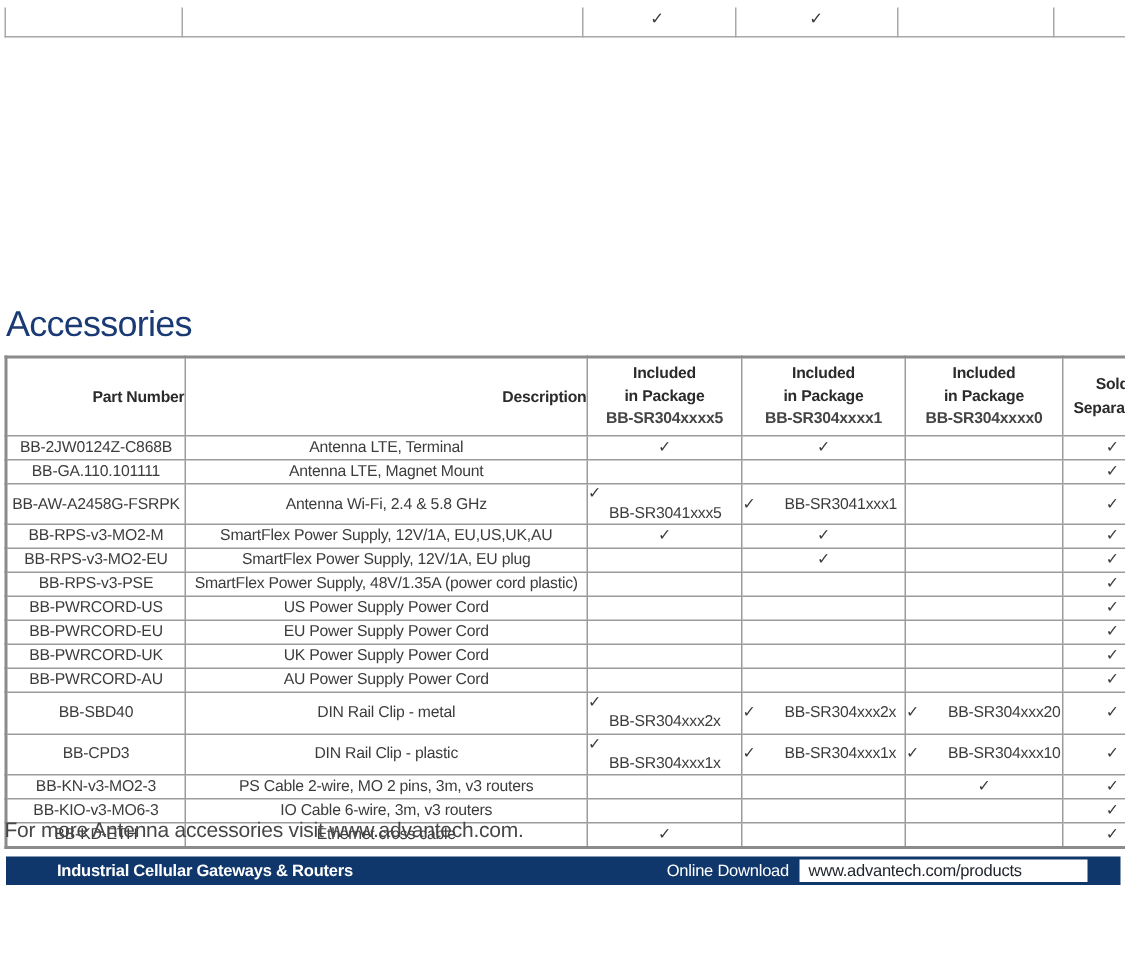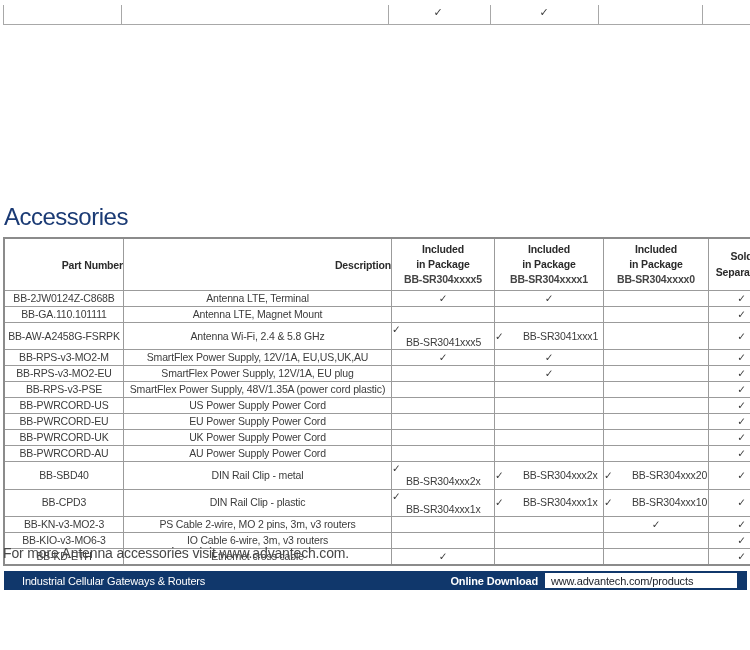--- a/index.html
+++ b/index.html
@@ -47,29 +47,29 @@
   .c-code{padding-left:12px;}
   .c-code .chk{width:14px;}
   .c-code .code{padding-left:14px;}
   
   .footer-note{position:absolute;left:3px;top:545px;font-size:14px;color:#474747;}
   .footer-bar{
     position:absolute;left:4px;top:571px;width:743px;height:19px;
     background:#10376b;display:flex;align-items:center;
   }
   .footer-bar .bar-title{
-    color:#ffffff;font-weight:normal;font-size:11px;padding-left:18px;flex:0 0 auto;
+    color:#ffffff;font-weight:bold;font-size:11px;padding-left:34px;flex:0 0 auto;
   }
   .footer-bar .bar-spacer{flex:1 1 auto;}
   .footer-bar .bar-download{
-    color:#ffffff;font-weight:bold;font-size:11px;padding-right:7px;flex:0 0 auto;
+    color:#ffffff;font-weight:normal;font-size:11px;padding-right:7px;flex:0 0 auto;
   }
   .footer-bar .bar-urlbox{
     flex:0 0 auto;width:186px;height:15px;background:#ffffff;
-    margin-right:10px;display:flex;align-items:center;
+    margin-right:22px;display:flex;align-items:center;
     font-size:11px;color:#20242c;padding-left:6px;
   }
 </style>
 </head>
 <body>
 
 <div>
   <div class="frag-vline" style="left:3px"></div>
   <div class="frag-vline" style="left:121px"></div>
   <div class="frag-vline" style="left:388px"></div>

